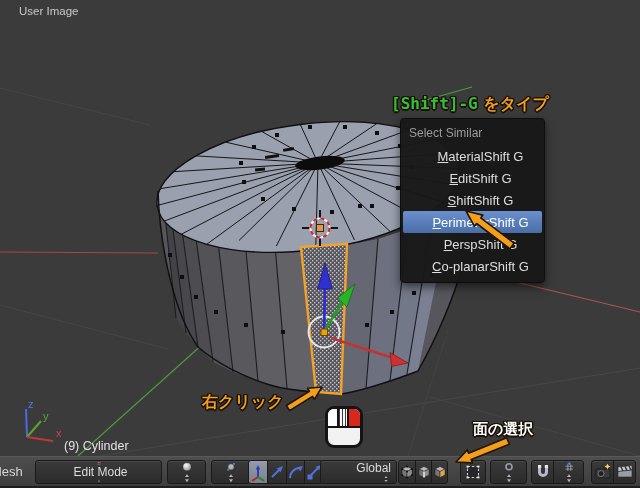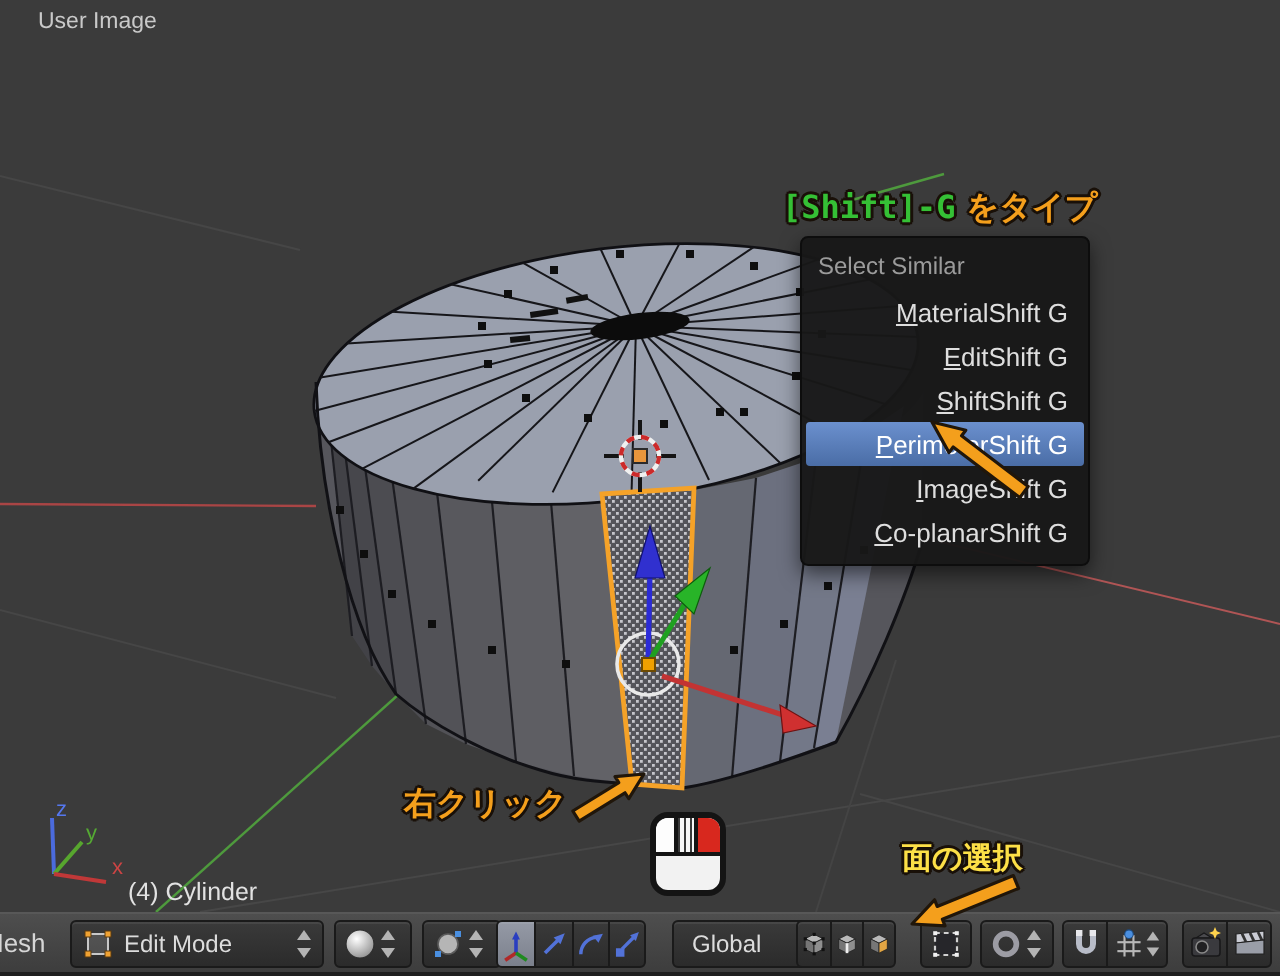--- a/index.html
+++ b/index.html
@@ -9,51 +9,51 @@
   .view-label{position:absolute;left:19px;top:5px;font-size:11.5px;color:#c9c9c9;z-index:5;}
   .obj-label{position:absolute;left:64px;top:439px;font-size:12.5px;color:#e2e2e2;z-index:5;}
   .mini-axis{position:absolute;left:8px;top:398px;z-index:5;}
   .mini-axis text{font-size:11px;font-family:"Liberation Sans",sans-serif;}
 
   
   .menu{position:absolute;left:400px;top:118px;width:145px;z-index:10;box-sizing:border-box;
         background:rgba(24,24,24,.97);border:1px solid #0d0d0d;border-radius:4px;
         box-shadow:0 4px 10px rgba(0,0,0,.55);padding:3px 0 5px;}
   .menu-title{color:#9b9b9b;font-size:12px;padding:4px 8px 5px;}
-  .menu-item{height:22px;display:flex;align-items:center;justify-content:flex-end;
+  .menu-item{height:22px;display:flex;align-items:center;justify-content:center;
              padding:0 8px 0 24px;margin:0 2px;border-radius:2px;color:#dedede;font-size:13px;}
   .menu-item.hl{background:linear-gradient(#6b90ce,#4a6da6);color:#fff;}
   .mi-label{display:inline-block;}
   .mi-label::first-letter{text-decoration:underline;}
 
   
   .toolbar{position:absolute;left:0;top:456px;width:640px;height:30px;z-index:20;
            background:linear-gradient(#4e4e4e,#3d3d3d);border-top:1px solid #585858;box-sizing:border-box;}
   .bottom-strip{position:absolute;left:0;top:486px;width:640px;height:2px;background:#1e1e1e;z-index:20;}
   .mesh-label{position:absolute;left:-9px;top:7px;color:#d6d6d6;font-size:13px;}
   .dd,.tbtn{position:absolute;top:3px;height:24px;box-sizing:border-box;display:flex;align-items:center;
         background:linear-gradient(#3a3a3a,#2b2b2b);border:1px solid #1a1a1a;border-radius:3px;
-        box-shadow:inset 0 1px 0 rgba(255,255,255,.07);color:#dcdcdc;font-size:12px;}
+        box-shadow:inset 0 1px 0 rgba(255,255,255,.07);color:#dcdcdc;font-size:12px;flex-direction:column;}
   .grp{position:absolute;top:3px;height:24px;display:flex;}
   .grp .tbtn{position:static;top:auto;border-radius:0;margin-left:-1px;justify-content:center;}
   .grp .tbtn:first-child{border-radius:3px 0 0 3px;margin-left:0;}
   .grp .tbtn:last-child{border-radius:0 3px 3px 0;}
   .tbtn.pressed{background:linear-gradient(#959aa6,#7b808c);}
   .dd .txt{flex:1;padding-left:4px;white-space:nowrap;}
 
   
   .overlay{position:absolute;left:0;top:0;z-index:40;pointer-events:none;}
   .tip{position:absolute;z-index:45;font-weight:bold;white-space:nowrap;
        text-shadow:-1.5px 0 #191008,1.5px 0 #191008,0 -1.5px #191008,0 1.5px #191008,
                    -1px -1px #191008,1px 1px #191008,-1px 1px #191008,1px -1px #191008;}
   .tip-shortcut{left:391px;top:94px;font-size:16px;}
   .tip-shortcut .key{color:#35c035;font-family:"DejaVu Sans Mono",monospace;}
   .tip-shortcut .suf{color:#f49f1c;font-family:"DejaVu Sans",sans-serif;}
   .tip-rc{left:202px;top:392px;font-size:16px;color:#f49f1c;font-family:"DejaVu Sans",sans-serif;}
-  .tip-fs{left:451px;top:420px;font-size:15px;color:#fde047;font-family:"DejaVu Sans",sans-serif;}
+  .tip-fs{left:473px;top:420px;font-size:15px;color:#ffffff;font-family:"DejaVu Sans",sans-serif;}
 
   
   .mouse{position:absolute;left:325px;top:406px;width:38px;height:42px;z-index:42;box-sizing:border-box;
          border:3px solid #141414;border-radius:9px;background:#f2f2f2;overflow:hidden;}
   .m-top{position:absolute;left:0;top:0;right:0;height:17px;border-bottom:2px solid #141414;display:flex;}
   .m-l{width:9px;background:#fdfdfd;border-right:2px solid #141414;}
   .m-w{width:8px;border-right:2px solid #141414;
        background:repeating-linear-gradient(90deg,#3a3a3a 0 1px,#f8f8f8 1px 3px);}
   .m-r{flex:1;background:#d8281e;}
 </style>
@@ -209,21 +209,21 @@
       <polygon points="325,263 317.5,289 332.5,289" fill="#3030cf" stroke="#101070" stroke-width="0.6"></polygon>
       <line x1="325" y1="330" x2="343" y2="301" stroke="#1fa020" stroke-width="2.6"></line>
       <polygon points="355,284 337.5,298 347,307" fill="#28b428" stroke="#0e5c0e" stroke-width="0.6"></polygon>
       <line x1="331" y1="338" x2="393" y2="358" stroke="#c33333" stroke-width="2.6"></line>
       <polygon points="408,363 390,352.5 391.5,366.5" fill="#d03030" stroke="#6e1212" stroke-width="0.6"></polygon>
       <rect x="321" y="329" width="6.5" height="6.5" fill="#f0a000" stroke="#6e4a00" stroke-width="1"></rect>
     </g>
   </svg>
 
   <div class="view-label">User Image</div>
-  <div class="obj-label">(4) Cylinder</div>
+  <div class="obj-label">(9) Cylinder</div>
 
   <svg class="mini-axis" width="60" height="52">
     <line x1="19" y1="39" x2="18" y2="11" stroke="#4b6bdd" stroke-width="2"></line>
     <line x1="19" y1="39" x2="33" y2="23" stroke="#57a62e" stroke-width="2"></line>
     <line x1="19" y1="39" x2="45" y2="43" stroke="#c03838" stroke-width="2"></line>
     <text x="20" y="10" fill="#5577ee">z</text>
     <text x="35" y="22" fill="#55aa33">y</text>
     <text x="48" y="39" fill="#cc4444">x</text>
   </svg>
 
@@ -239,21 +239,21 @@
     </div>
     <div class="menu-item">
       <span class="mi-label">Shift</span>
       <span class="mi-short">Shift G</span>
     </div>
     <div class="menu-item hl">
       <span class="mi-label">Perimeter</span>
       <span class="mi-short">Shift G</span>
     </div>
     <div class="menu-item">
-      <span class="mi-label">Image</span>
+      <span class="mi-label">Persp</span>
       <span class="mi-short">Shift G</span>
     </div>
     <div class="menu-item">
       <span class="mi-label">Co-planar</span>
       <span class="mi-short">Shift G</span>
     </div>
   </div>
 
   <div class="toolbar">
     <div class="mesh-label">Mesh</div>
@@ -324,21 +324,21 @@
       </div>
       <div class="tbtn" style="width:19px;">
         <svg width="20" height="20" viewBox="0 0 20 20">
           <line x1="7" y1="13" x2="14" y2="6" stroke="#5272d8" stroke-width="2"></line>
           <polygon points="17,3 11.8,4.8 15.2,8.2" fill="#5272d8"></polygon>
           <rect x="3.5" y="12.5" width="5" height="5" fill="#5272d8"></rect>
         </svg>
       </div>
     </div>
 
-    <div class="dd" style="left:336px;width:77px;padding:0 5px;">
+    <div class="dd" style="left:320px;width:77px;padding:0 5px;align-items:flex-end;">
       <span class="txt">Global</span>
       <svg width="10" height="18" viewBox="0 0 10 18">
         <polygon points="5,2 1.5,7 8.5,7" fill="#b4b4b4"></polygon>
           <polygon points="5,16 1.5,11 8.5,11" fill="#b4b4b4"></polygon>
       </svg>
     </div>
 
     <div class="grp" style="left:398px;">
       <div class="tbtn" style="width:18px;">
         <svg width="18" height="18" viewBox="0 0 18 18">

